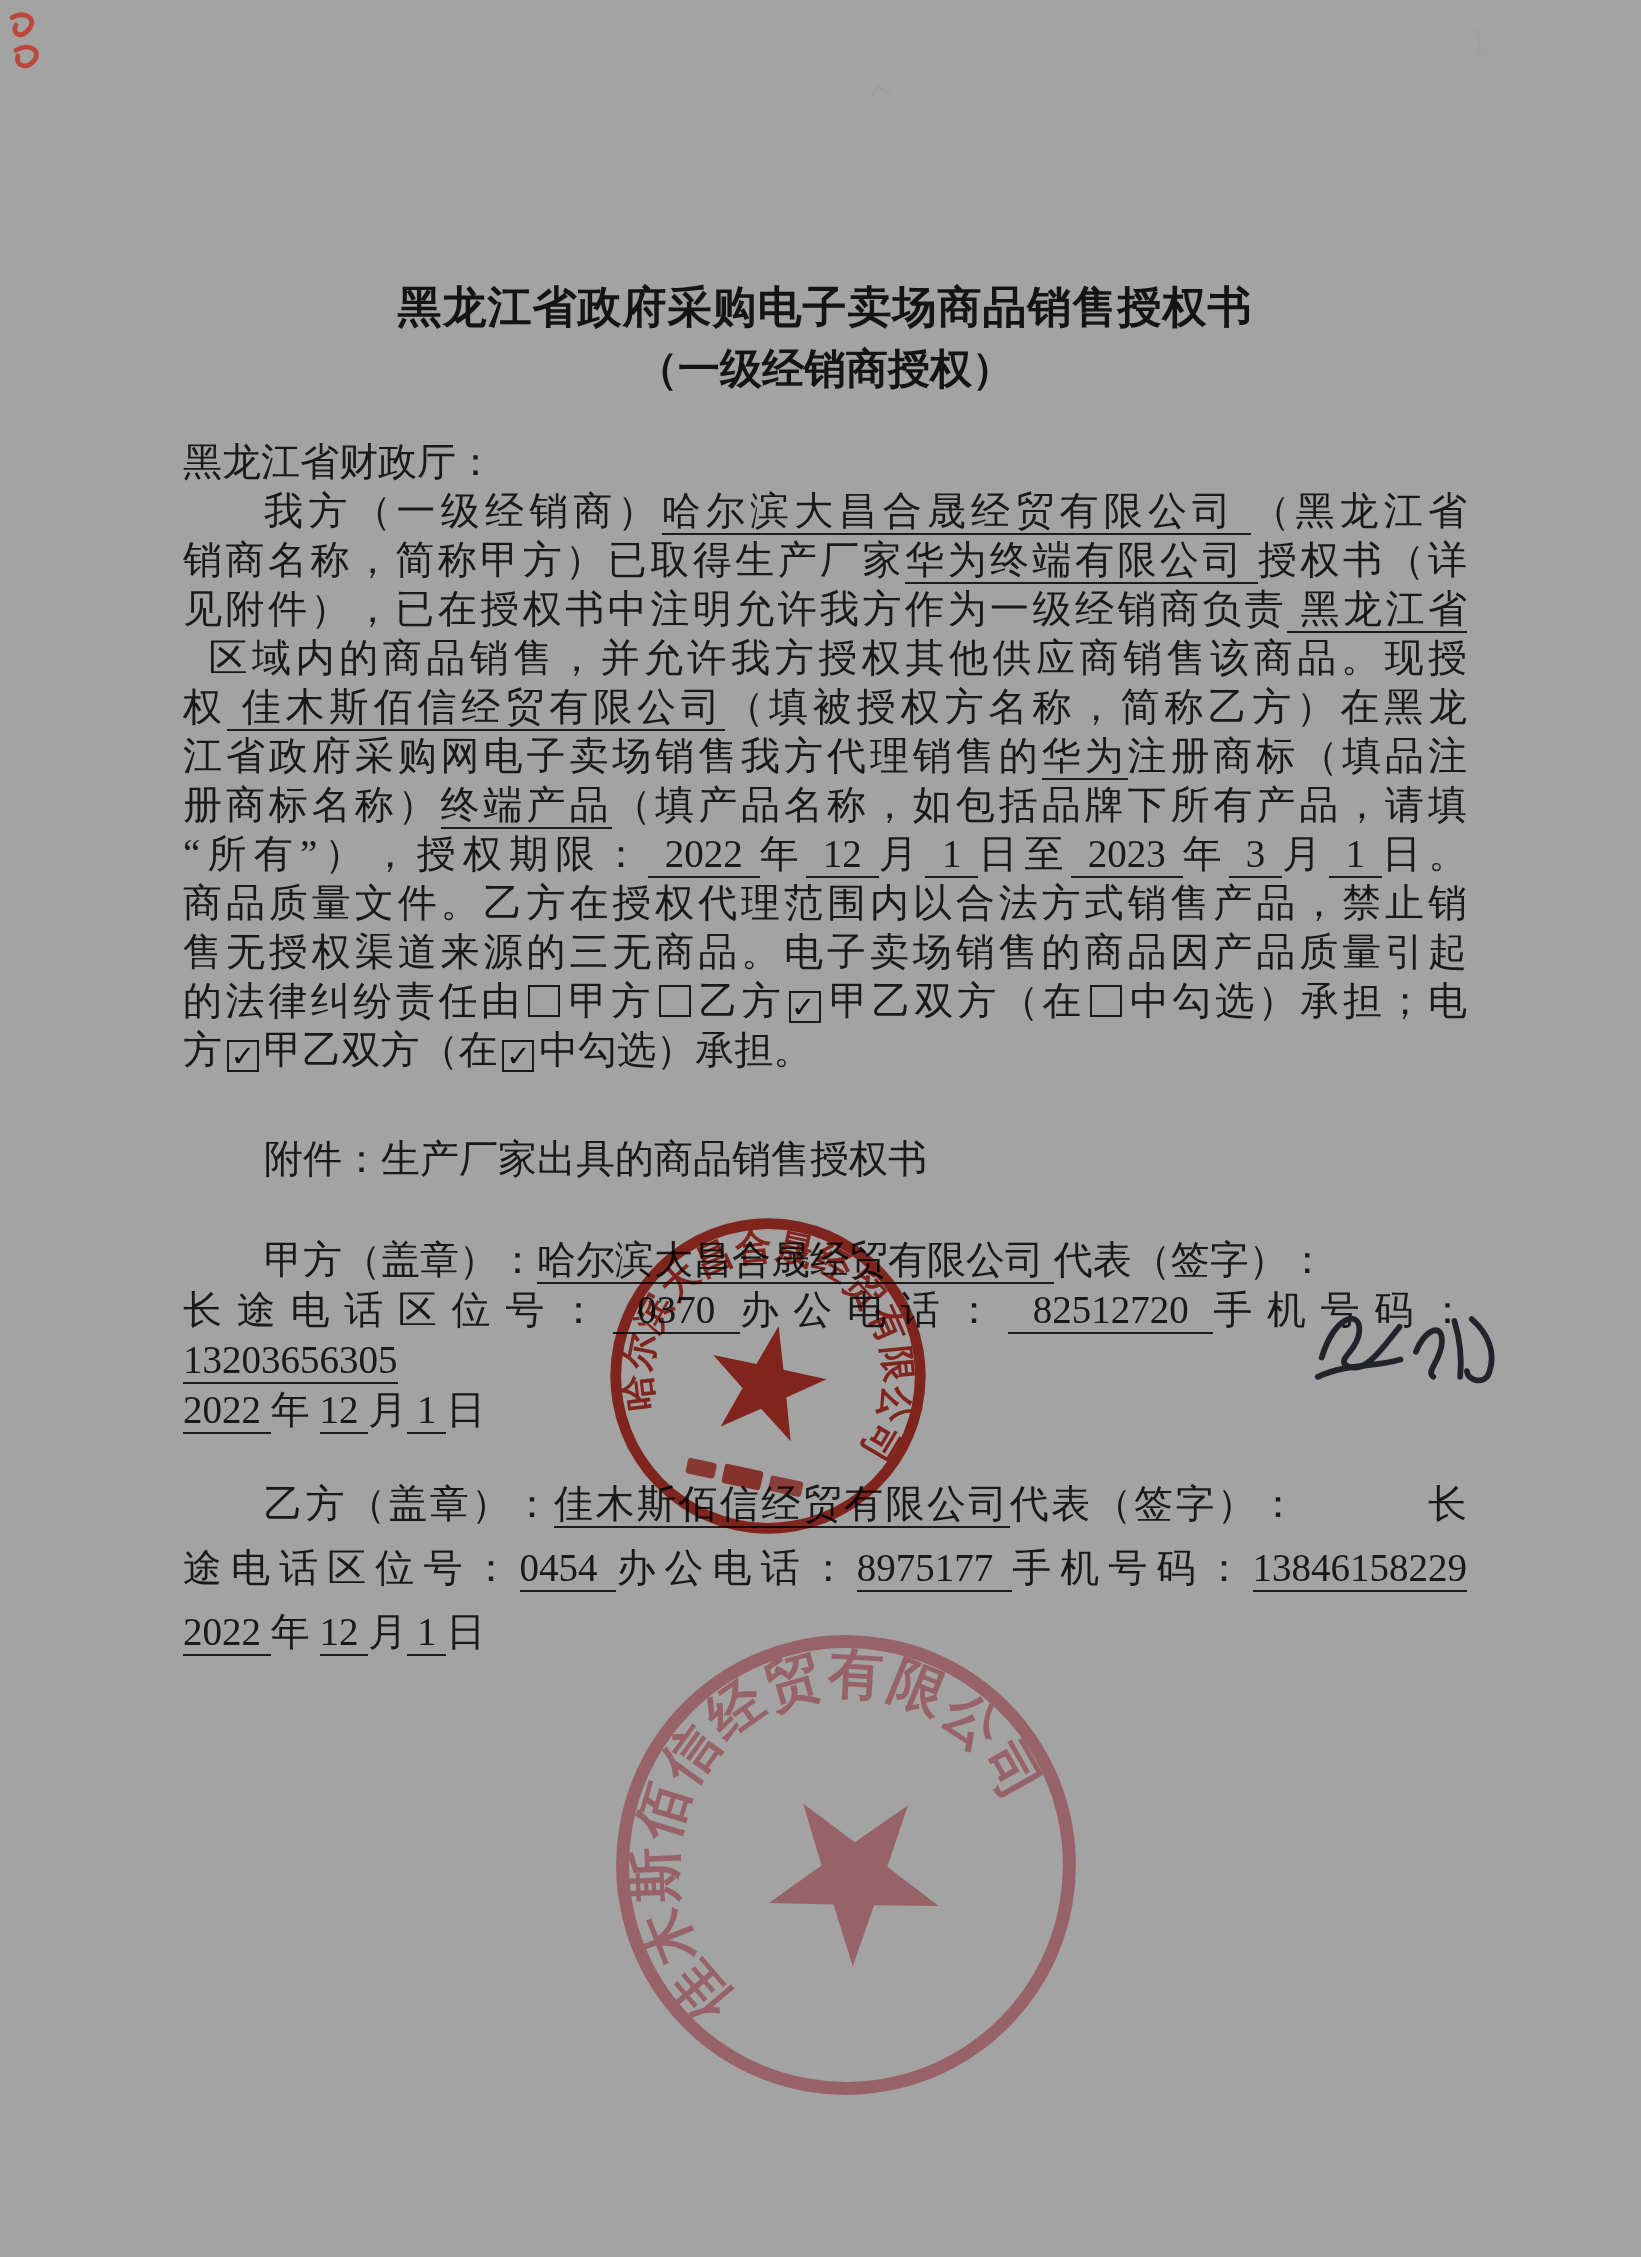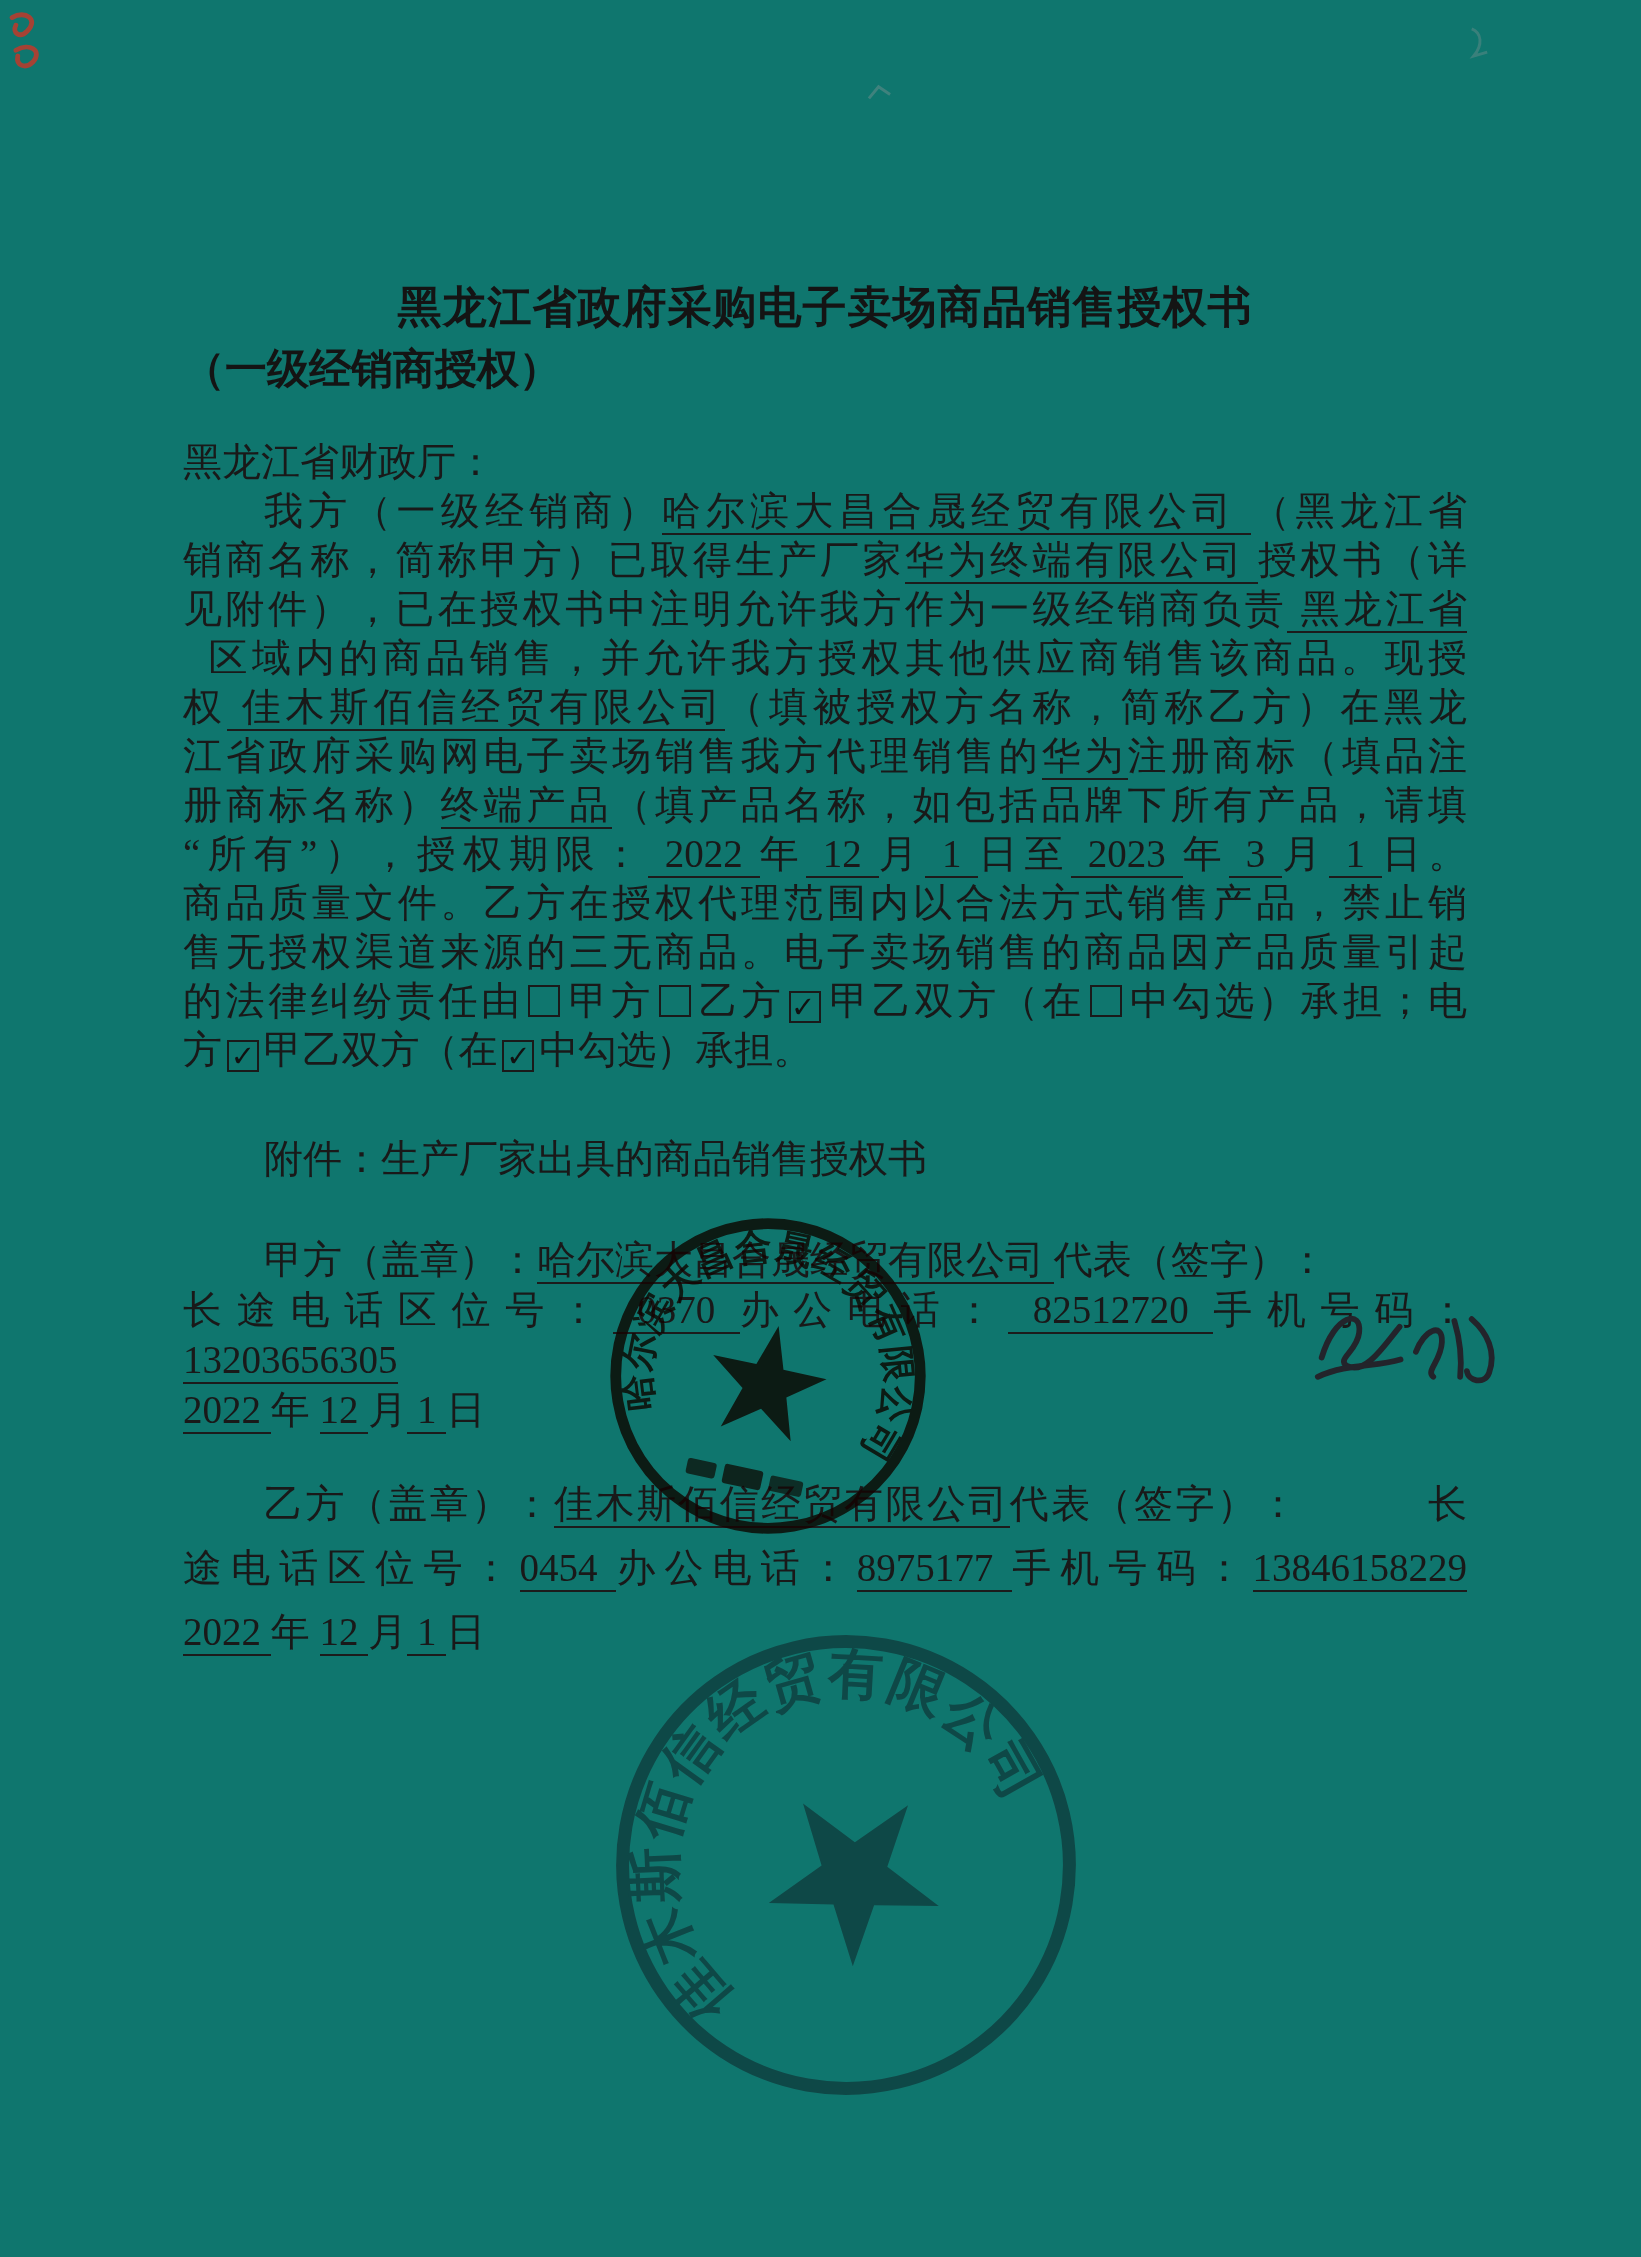--- a/index.html
+++ b/index.html
@@ -4,33 +4,33 @@
 <style>
   html,body{margin:0;padding:0;}
   body{
     width:1641px;height:2257px;
     background:#fbfbf9;
     font-family:"Liberation Serif","DejaVu Serif",serif;
     color:#191919;
     position:relative;
     overflow:hidden;
   }
-  .page{position:absolute;inset:0;background:#0f766e;}
+  .page{position:absolute;inset:0;background:#a3a3a3;}
   .content{position:absolute;left:183px;top:0;width:1284px;}
   .title{
     margin-top:278px;
     font-family:"Liberation Sans","DejaVu Sans",sans-serif;
     font-weight:bold;font-size:44px;line-height:58px;
     text-align:center;letter-spacing:1px;color:#141414;
   }
   .subtitle{
     margin-top:5.8px;
     font-family:"Liberation Sans","DejaVu Sans",sans-serif;
     font-weight:bold;font-size:42px;line-height:54px;
-    text-align:left;color:#141414;
+    text-align:center;color:#141414;
   }
   .block{margin:0;}
   #body-block{margin-top:41px;}
   #attachment-block{margin-top:60px;}
   #party-a-block{margin-top:52px;}
   #party-b-block{margin-top:37px;}
   .line{
     font-size:39px;line-height:49px;height:49px;
     overflow:hidden;white-space:normal;
   }

